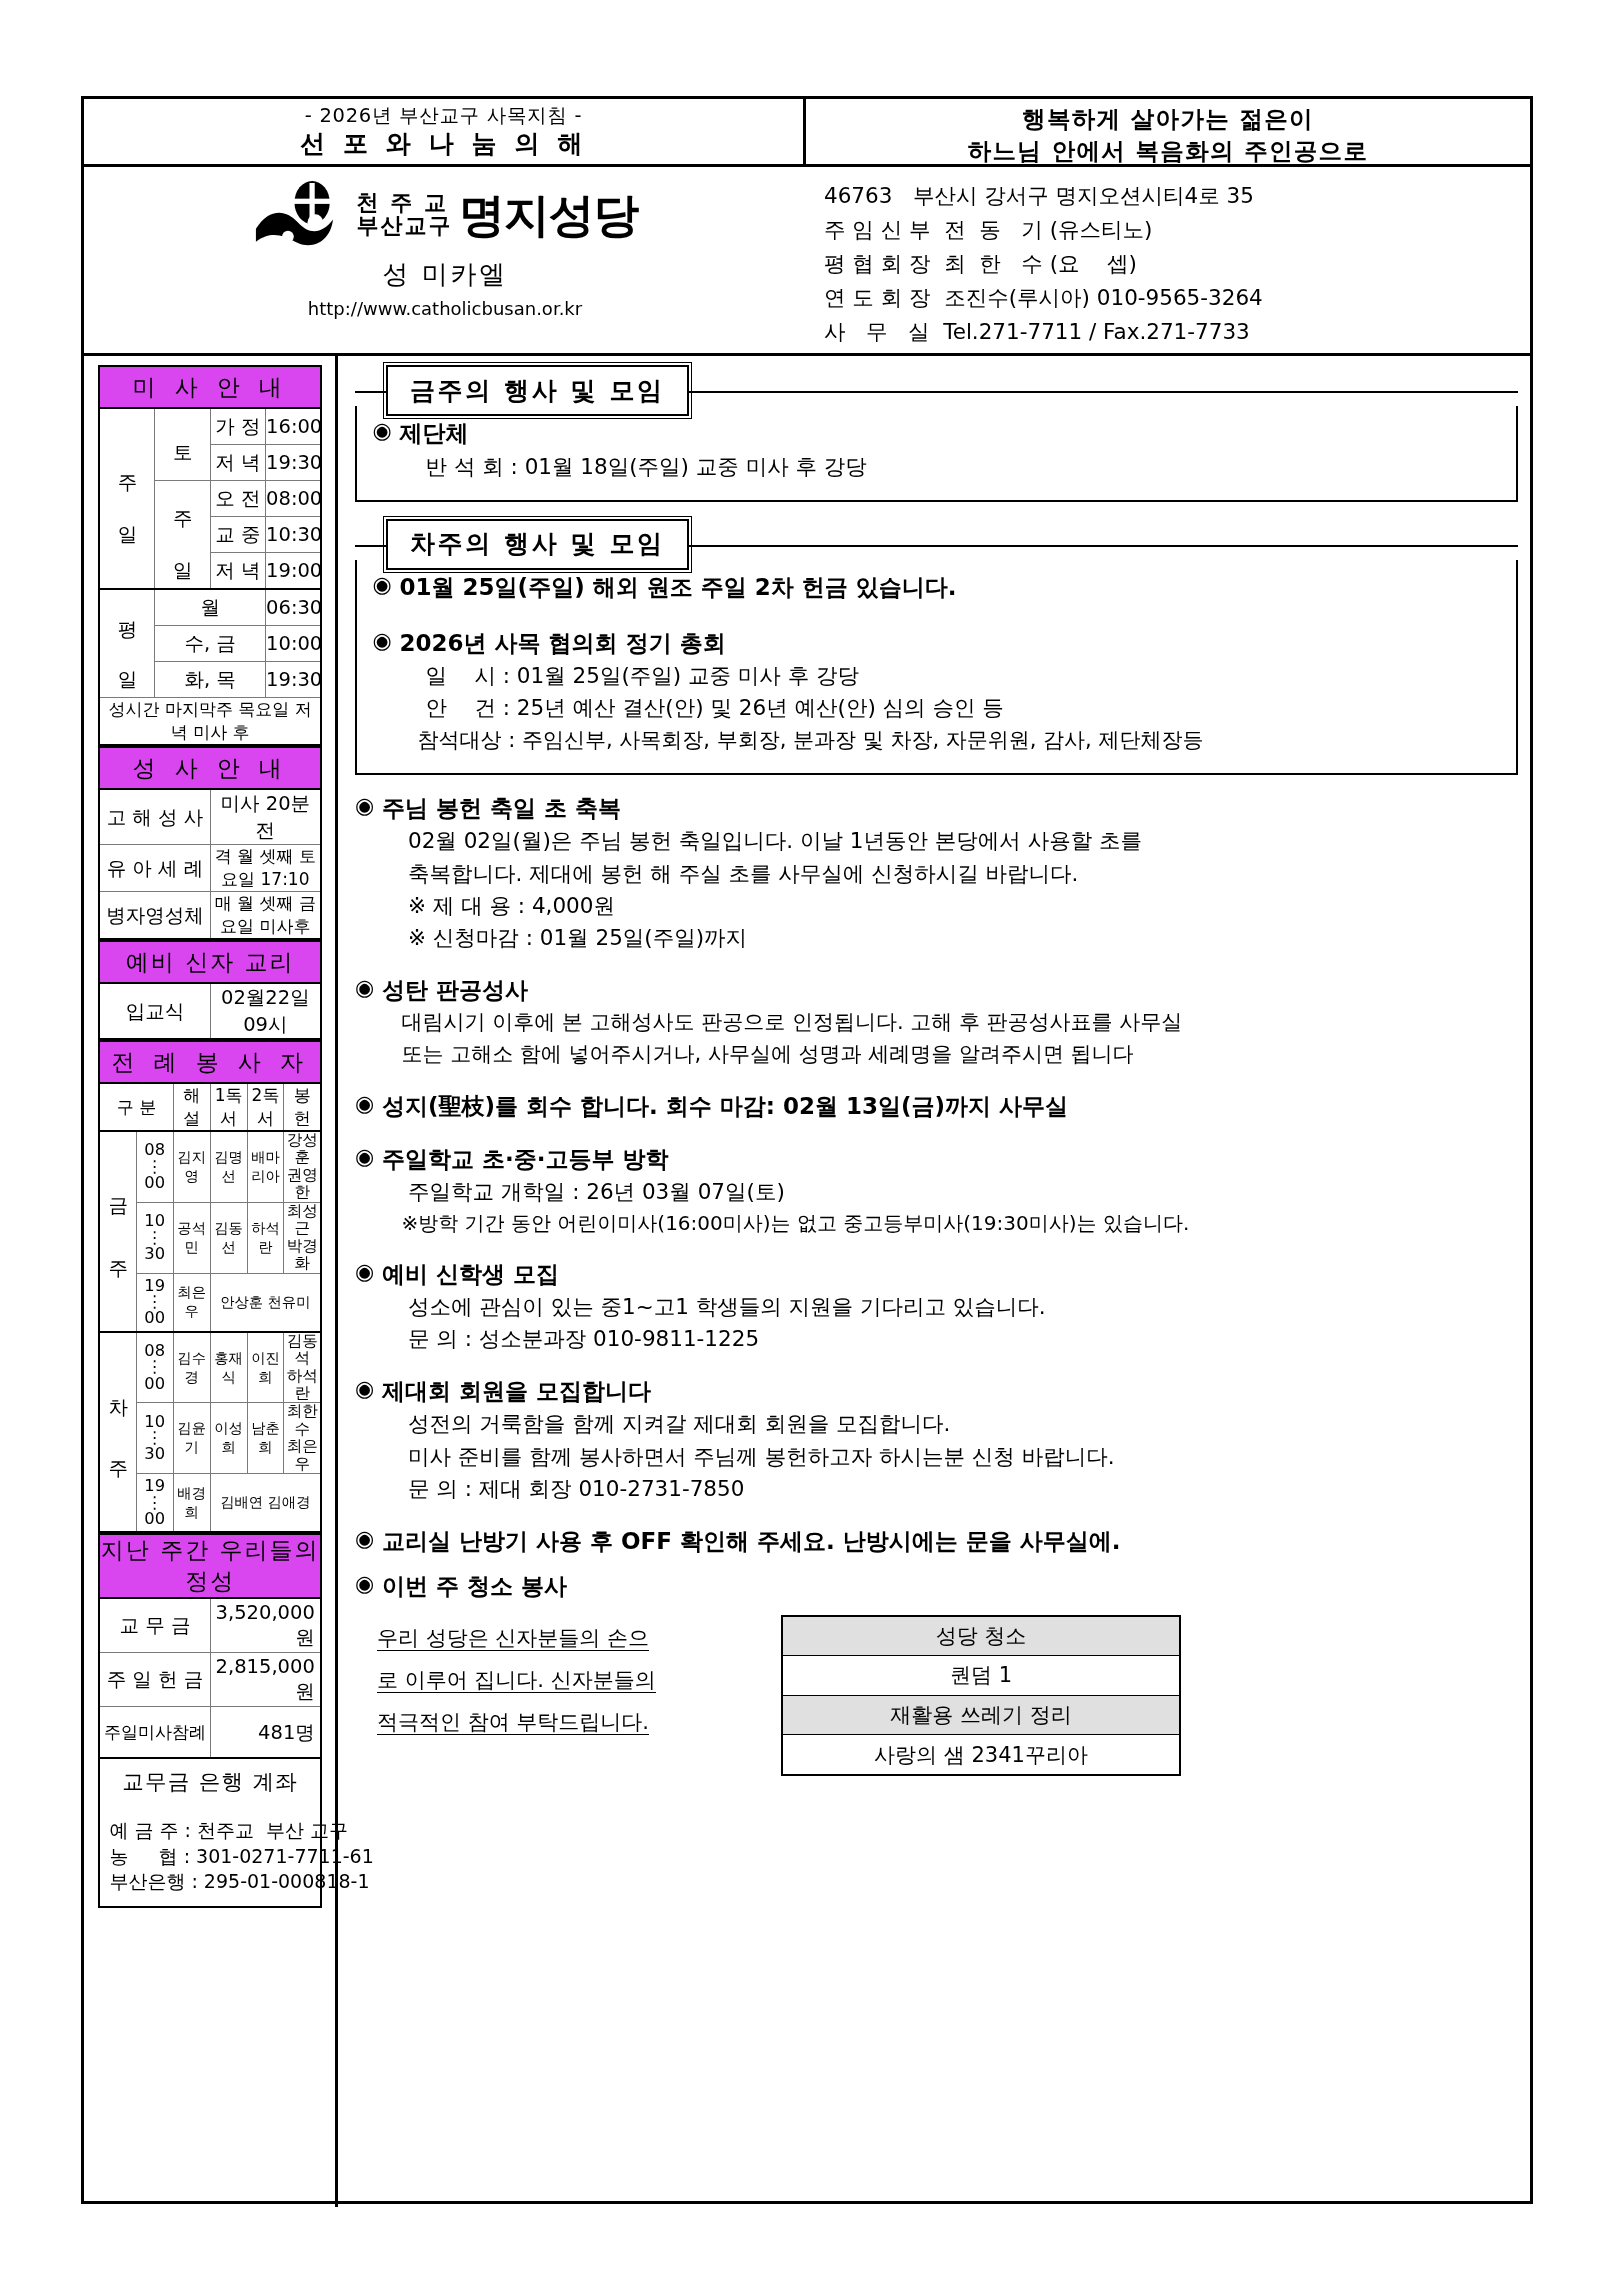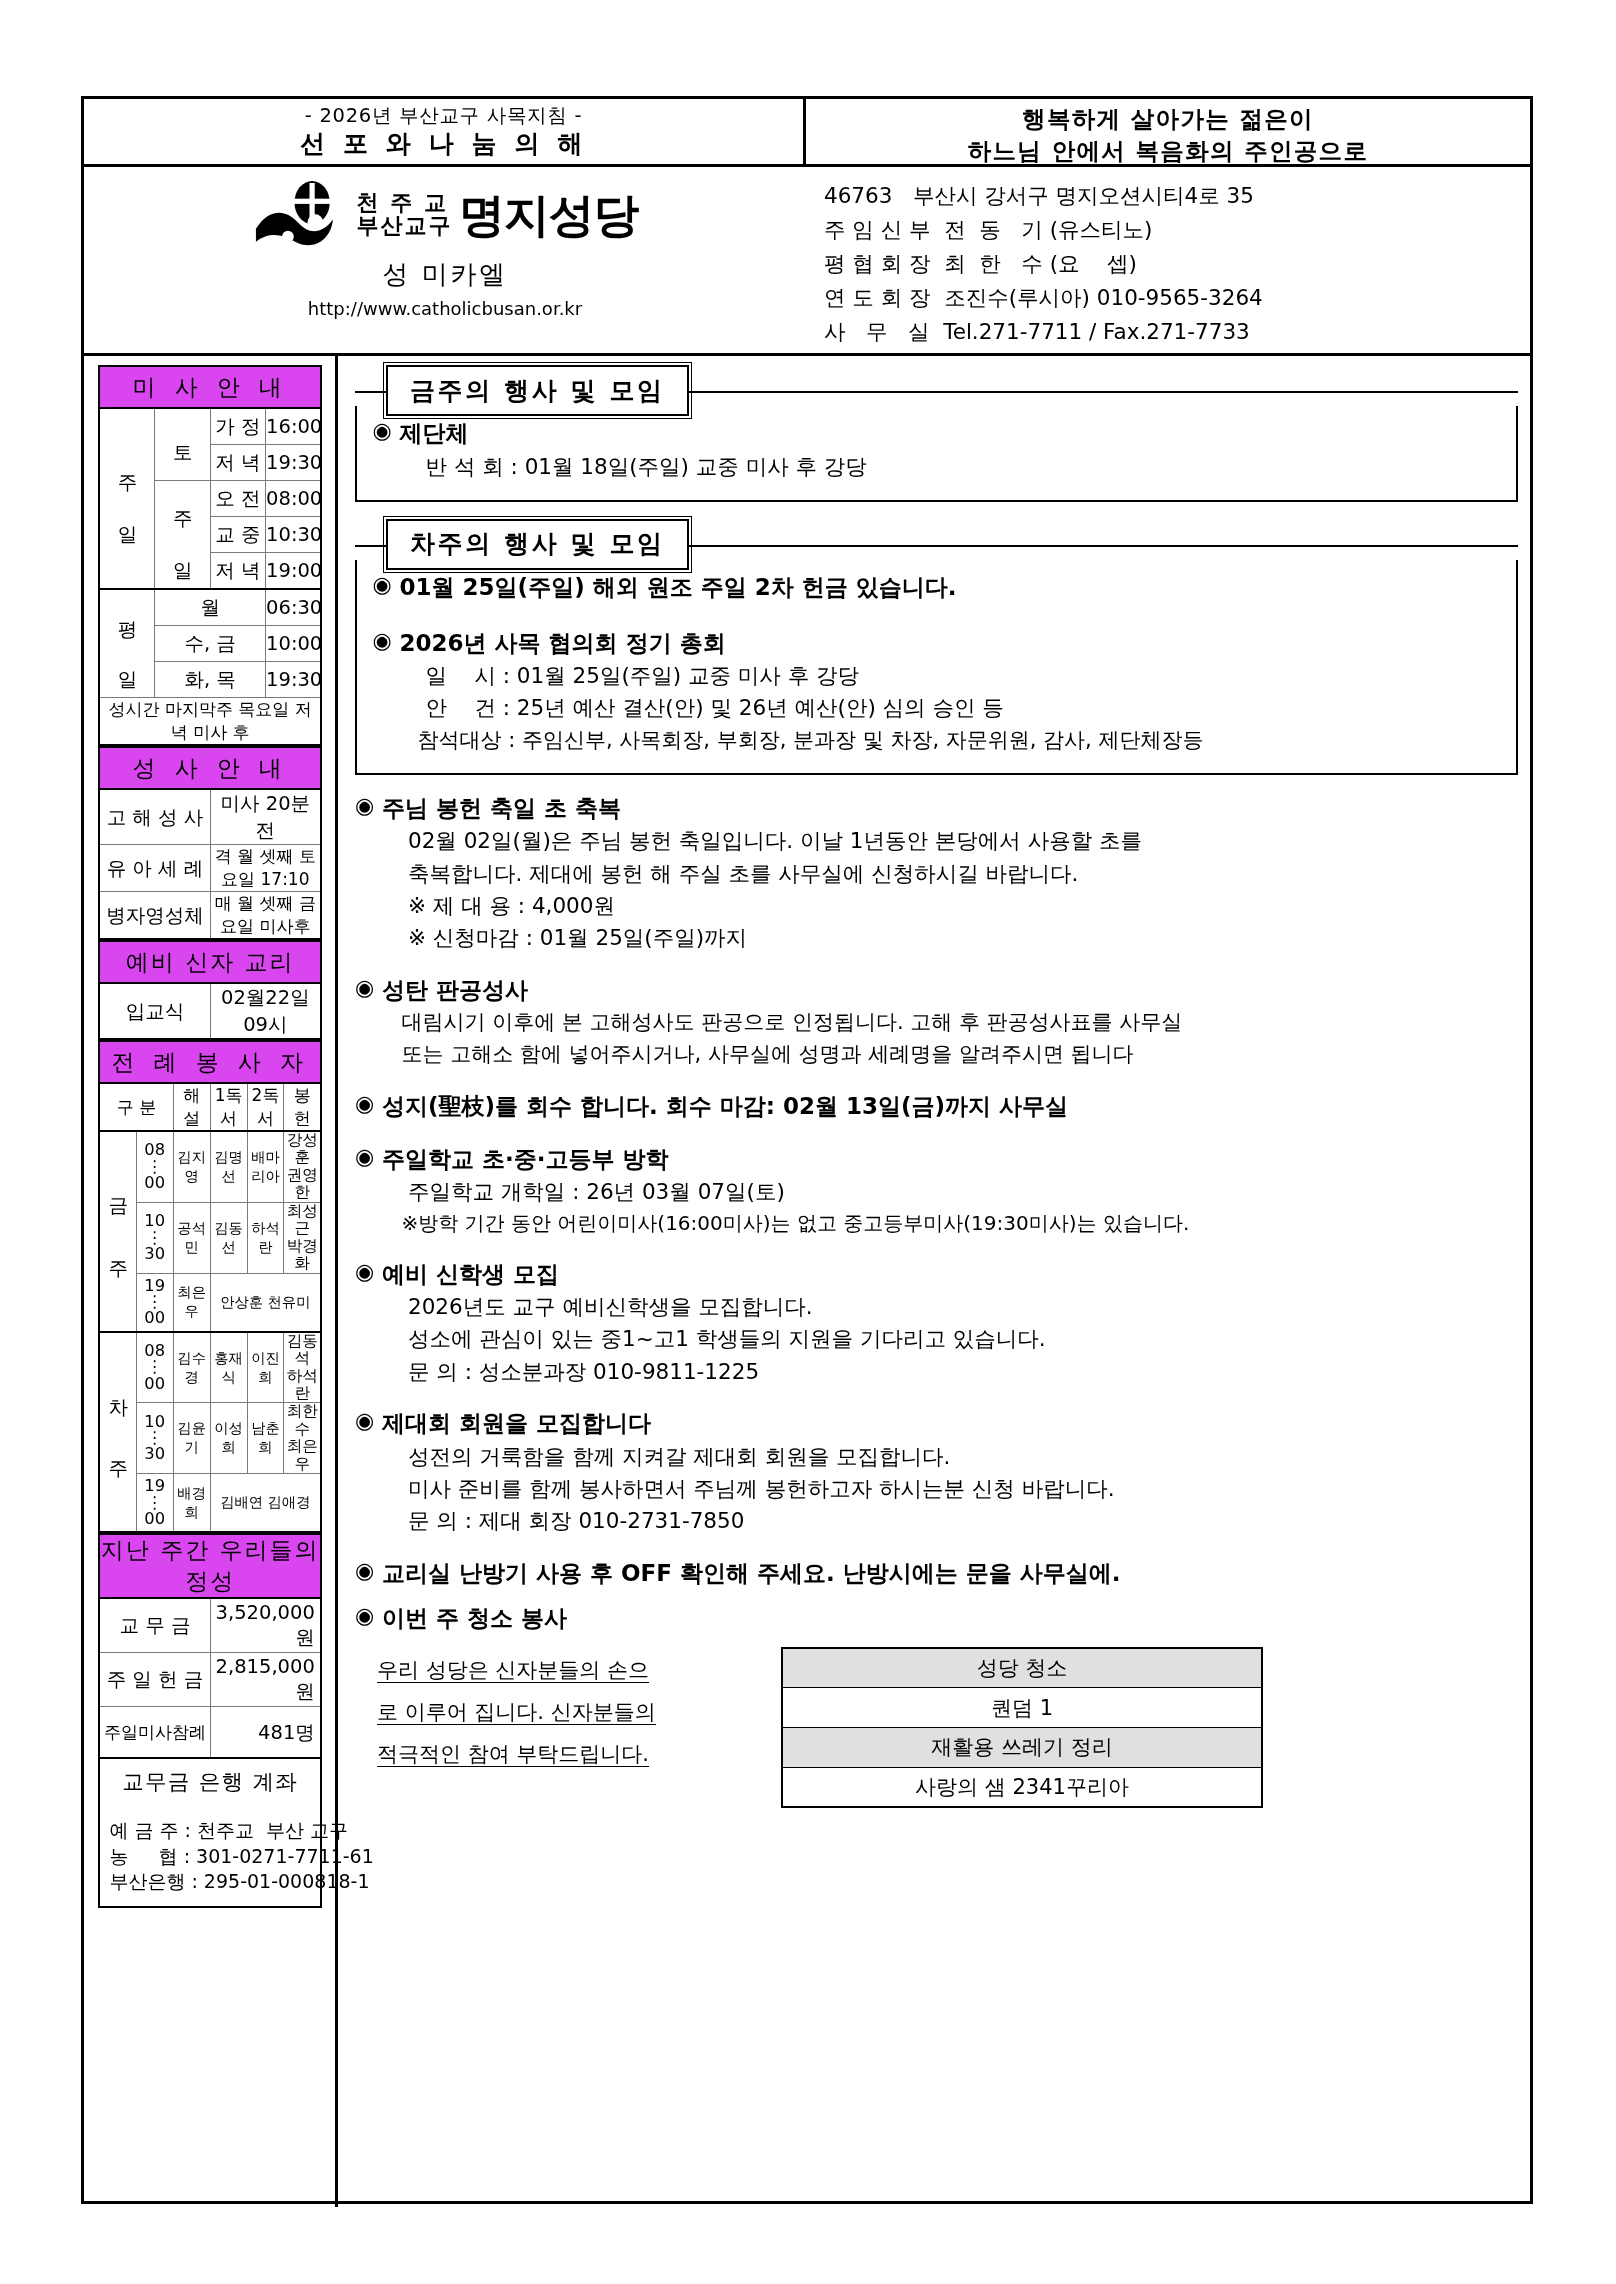--- a/index.html
+++ b/index.html
@@ -192,21 +192,21 @@
     line-height: 2.0;
     margin-left: 22px;
     margin-top: 5.2px;
   }
   .clean-note span {
     border-bottom: 1.3px solid #000;
     display: inline;
   }
   table.cleantbl {
     border-collapse: collapse;
-    width: 482px;
+    width: 400px;
     margin-left: 39px;
     margin-top: 2.6px;
     border: 2px solid #000;
     table-layout: fixed;
   }
   table.cleantbl td {
     border: 1.3px solid #000;
     text-align: center;
     font-size: 21px;
     height: 36px;
@@ -529,21 +529,20 @@
           <div class="b-head">주일학교 초·중·고등부 방학</div>
           <div class="b-line">주일학교 개학일 : 26년 03월 07일(토)</div>
           <div class="b-line" style="padding-left:19.5px;font-size:20px;">※방학 기간 동안 어린이미사(16:00미사)는 없고 중고등부미사(19:30미사)는 있습니다.</div>
         </div>
       </div>
 
       <div class="bullet-item ann">
         <div class="bullet-dot">◉</div>
         <div class="bullet-body">
           <div class="b-head">예비 신학생 모집</div>
-          <div class="b-line">2026년도 교구 예비신학생을 모집합니다.</div>
           <div class="b-line">성소에 관심이 있는 중1~고1 학생들의 지원을 기다리고 있습니다.</div>
           <div class="b-line">문 의 : 성소분과장 010-9811-1225</div>
         </div>
       </div>
 
       <div class="bullet-item ann">
         <div class="bullet-dot">◉</div>
         <div class="bullet-body">
           <div class="b-head">제대회 회원을 모집합니다</div>
           <div class="b-line">성전의 거룩함을 함께 지켜갈 제대회 회원을 모집합니다.</div>

